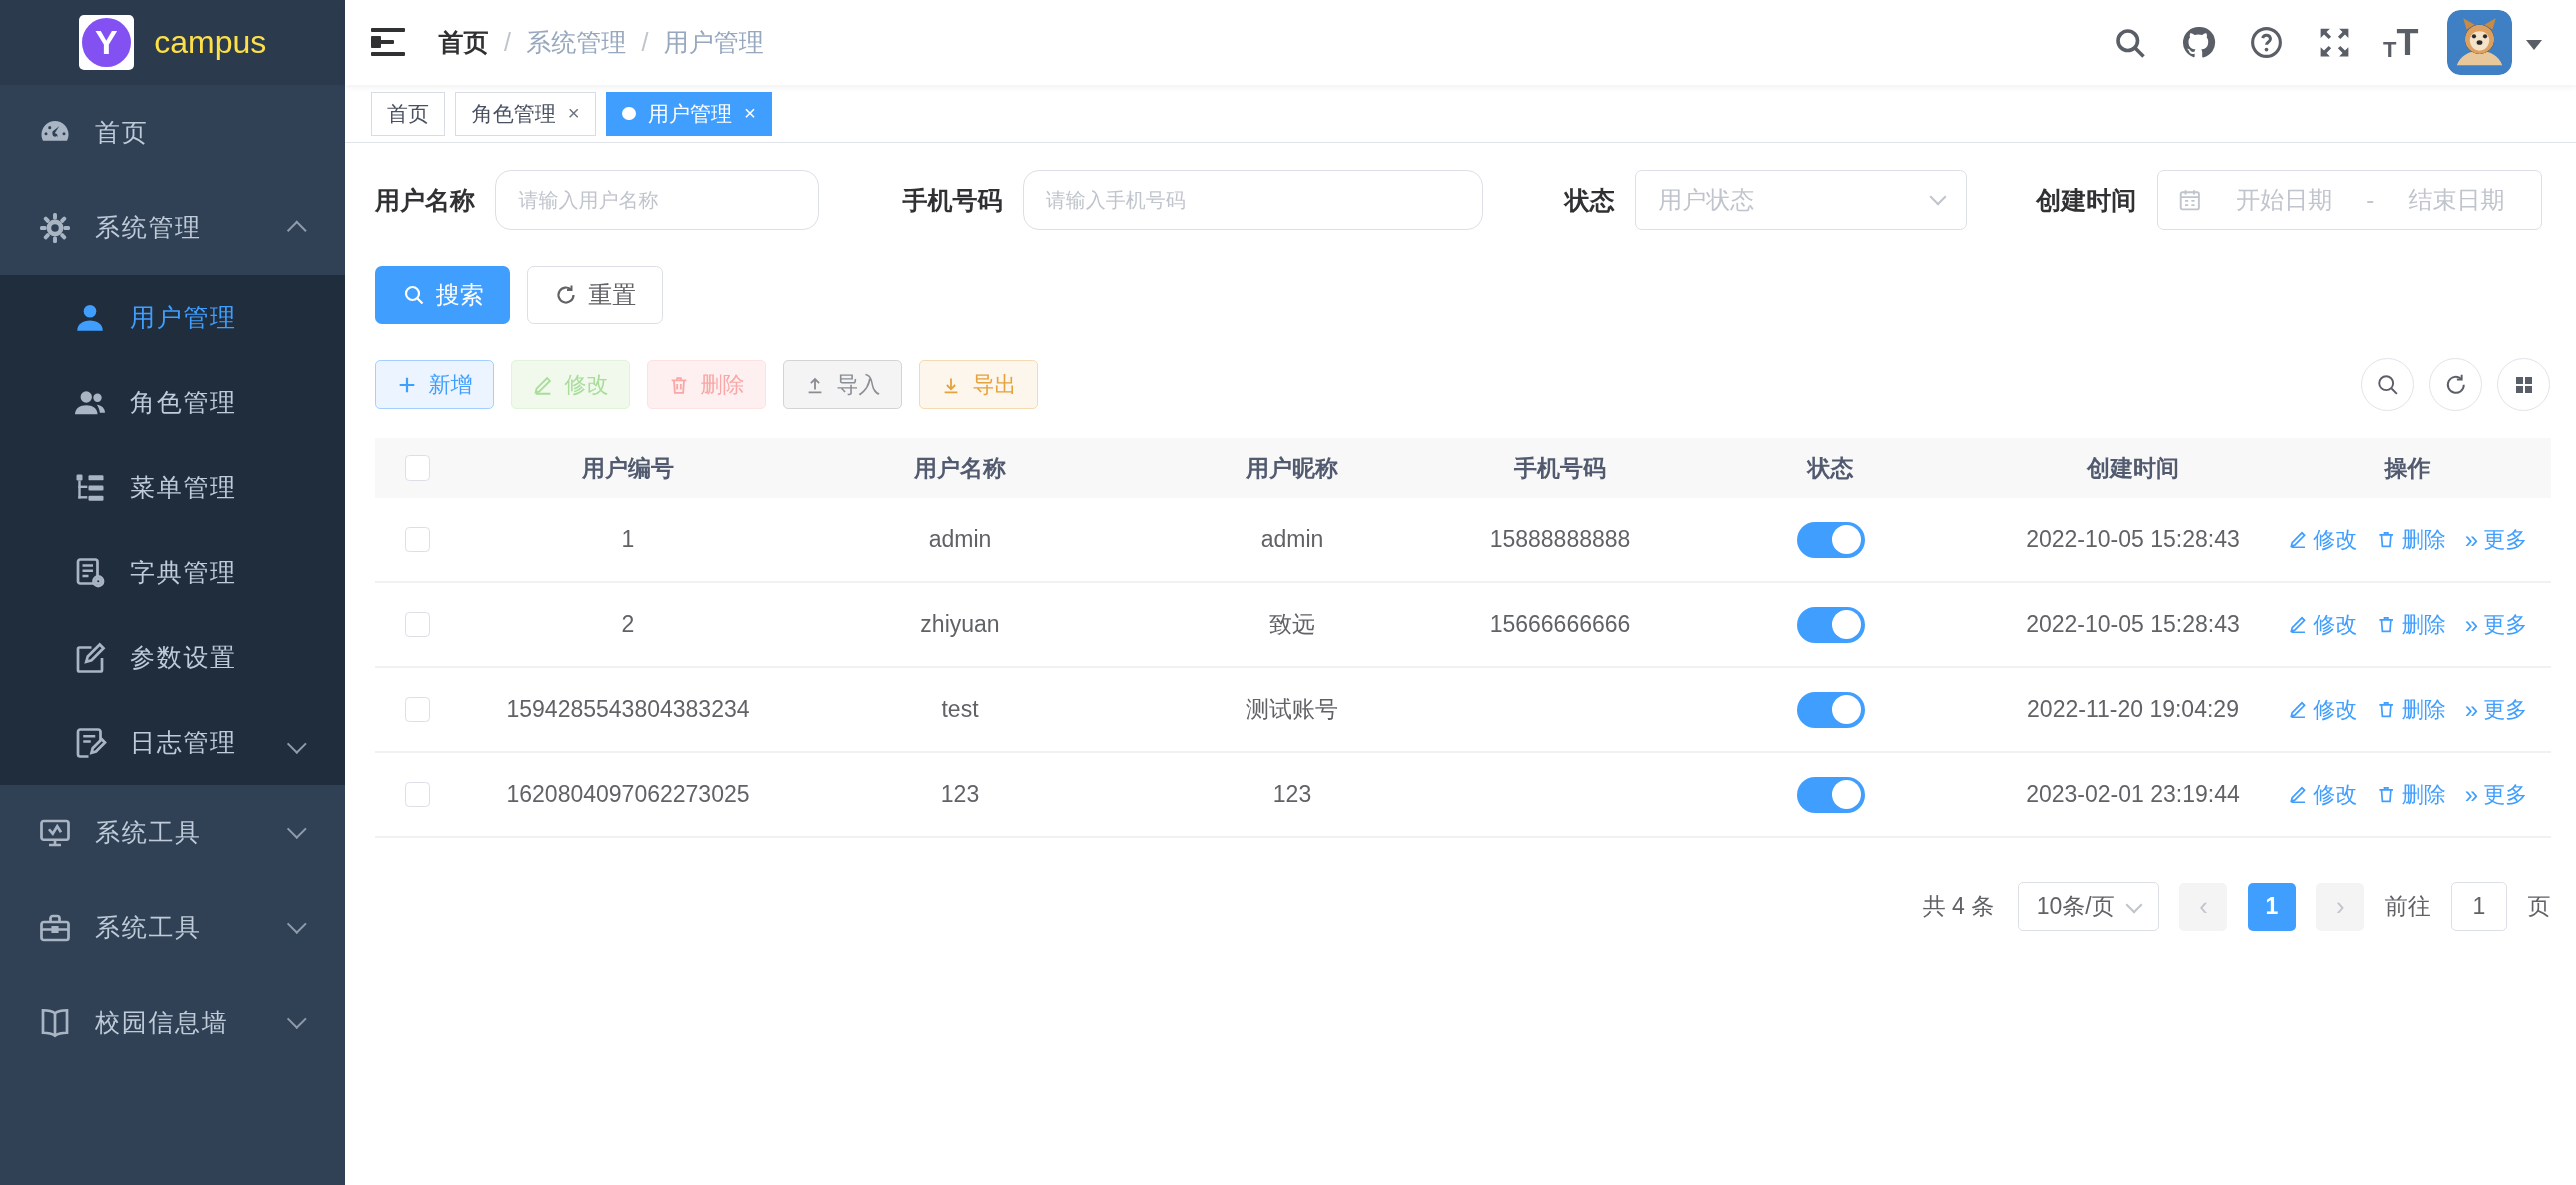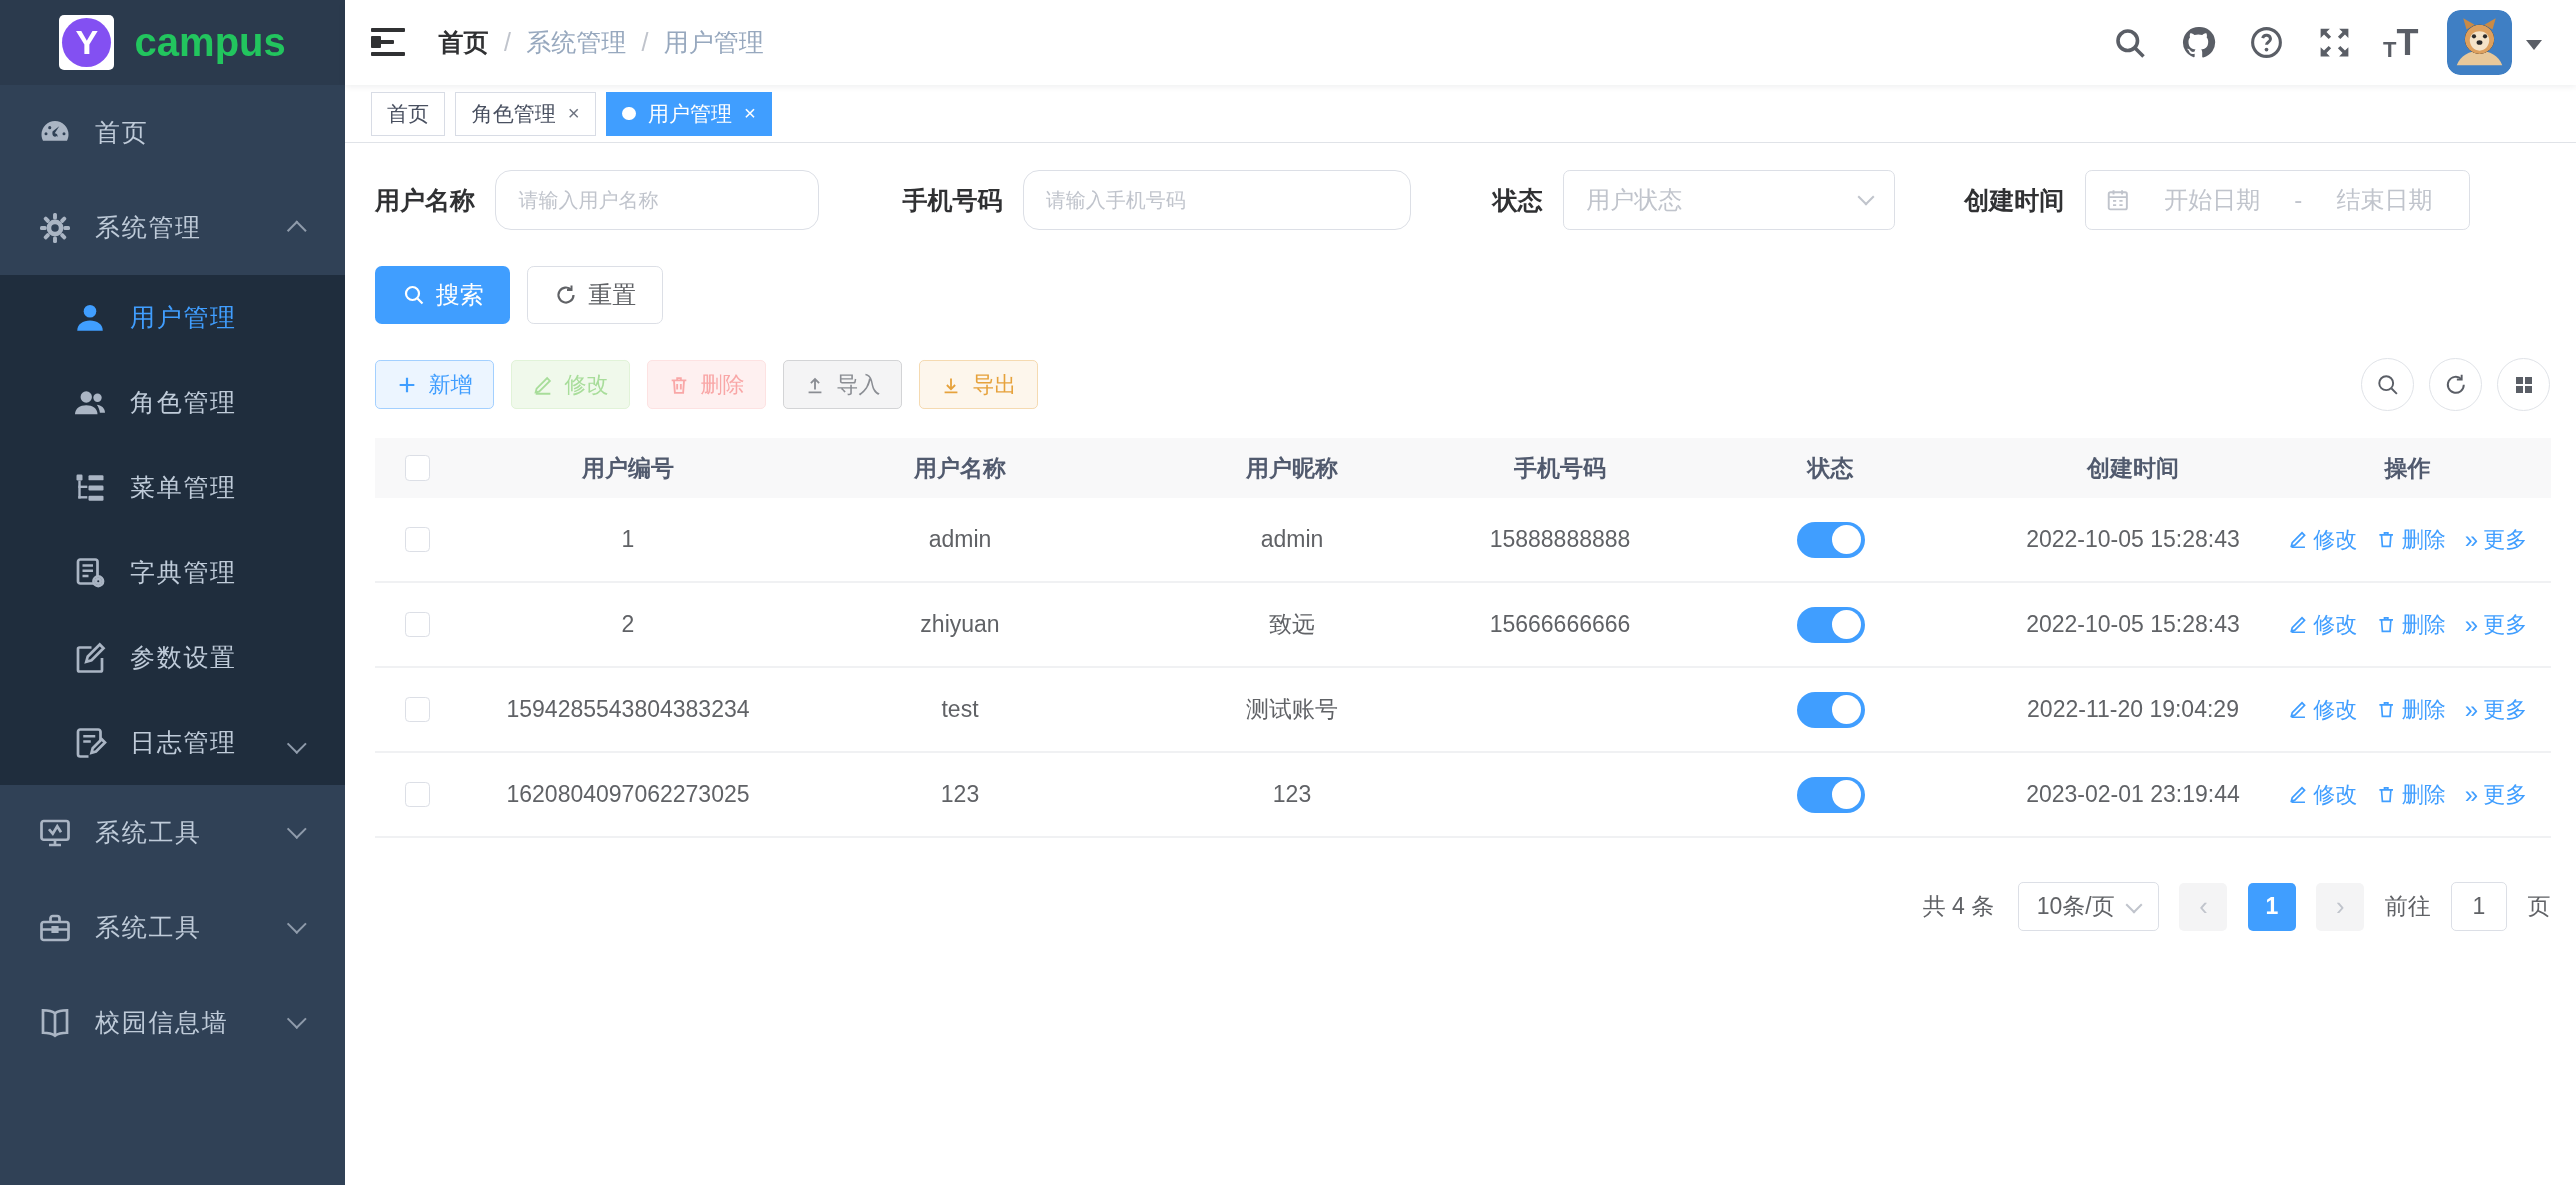--- a/index.html
+++ b/index.html
@@ -27,21 +27,21 @@
   }
   .logo-box {
     width:55px; height:55px; background:#fff; border-radius:5.1px;
     display:flex; align-items:center; justify-content:center;
   }
   .logo-circle {
     width:49px; height:49px; border-radius:50%; background:#8350f2;
     display:flex; align-items:center; justify-content:center;
     color:#fff; font-size:34px; font-weight:bold;
   }
-  .logo-title { color:#22c55e; font-size:40px; font-weight:bold; }
+  .logo-title { color:#fde047; font-size:32px; font-weight:normal; }
 
   .menu { flex:1; overflow:hidden; }
   .menu-item {
     height:95px; display:flex; align-items:center;
     padding-left:37px; position:relative; cursor:pointer;
     font-size:25px;
   }
   .menu-item .mi-icon { width:36px; height:36px; margin-right:22px; color:#aab5c4; }
   .menu-label { letter-spacing:1.7px; }
   .submenu { background:#1f2d3d; }
@@ -117,21 +117,21 @@
   .filter-row { display:flex; align-items:center; }
   .f-label { font-size:25px; font-weight:700; color:#303133; margin-right:20.4px; white-space:nowrap; }
   .f-input {
     height:60px; border:0.9px solid #dcdfe6; border-radius:16px;
     font-size:20px; color:#a16207; padding:0 22px;
     font-family:"Liberation Sans","DejaVu Sans",sans-serif;
     outline:none;
   }
   .f-input::placeholder { color:#c0c4cc; }
   .w-name { width:324px; margin-right:83px; }
-  .w-phone { width:388px; margin-right:82px; }
+  .w-phone { width:460px; margin-right:82px; }
   .select-box {
     width:332px; height:60px; border:0.9px solid #dcdfe6; border-radius:6.8px;
     display:flex; align-items:center; padding:0 22px; cursor:pointer;
     margin-right:69px;
   }
   .select-box .ph { color:#c0c4cc; font-size:24px; flex:1; }
   .sel-chev {
     width:12px; height:12px;
     border-right:2.1px solid #c0c4cc; border-bottom:2.1px solid #c0c4cc;
     transform:rotate(45deg); margin-top:-5.1px;

